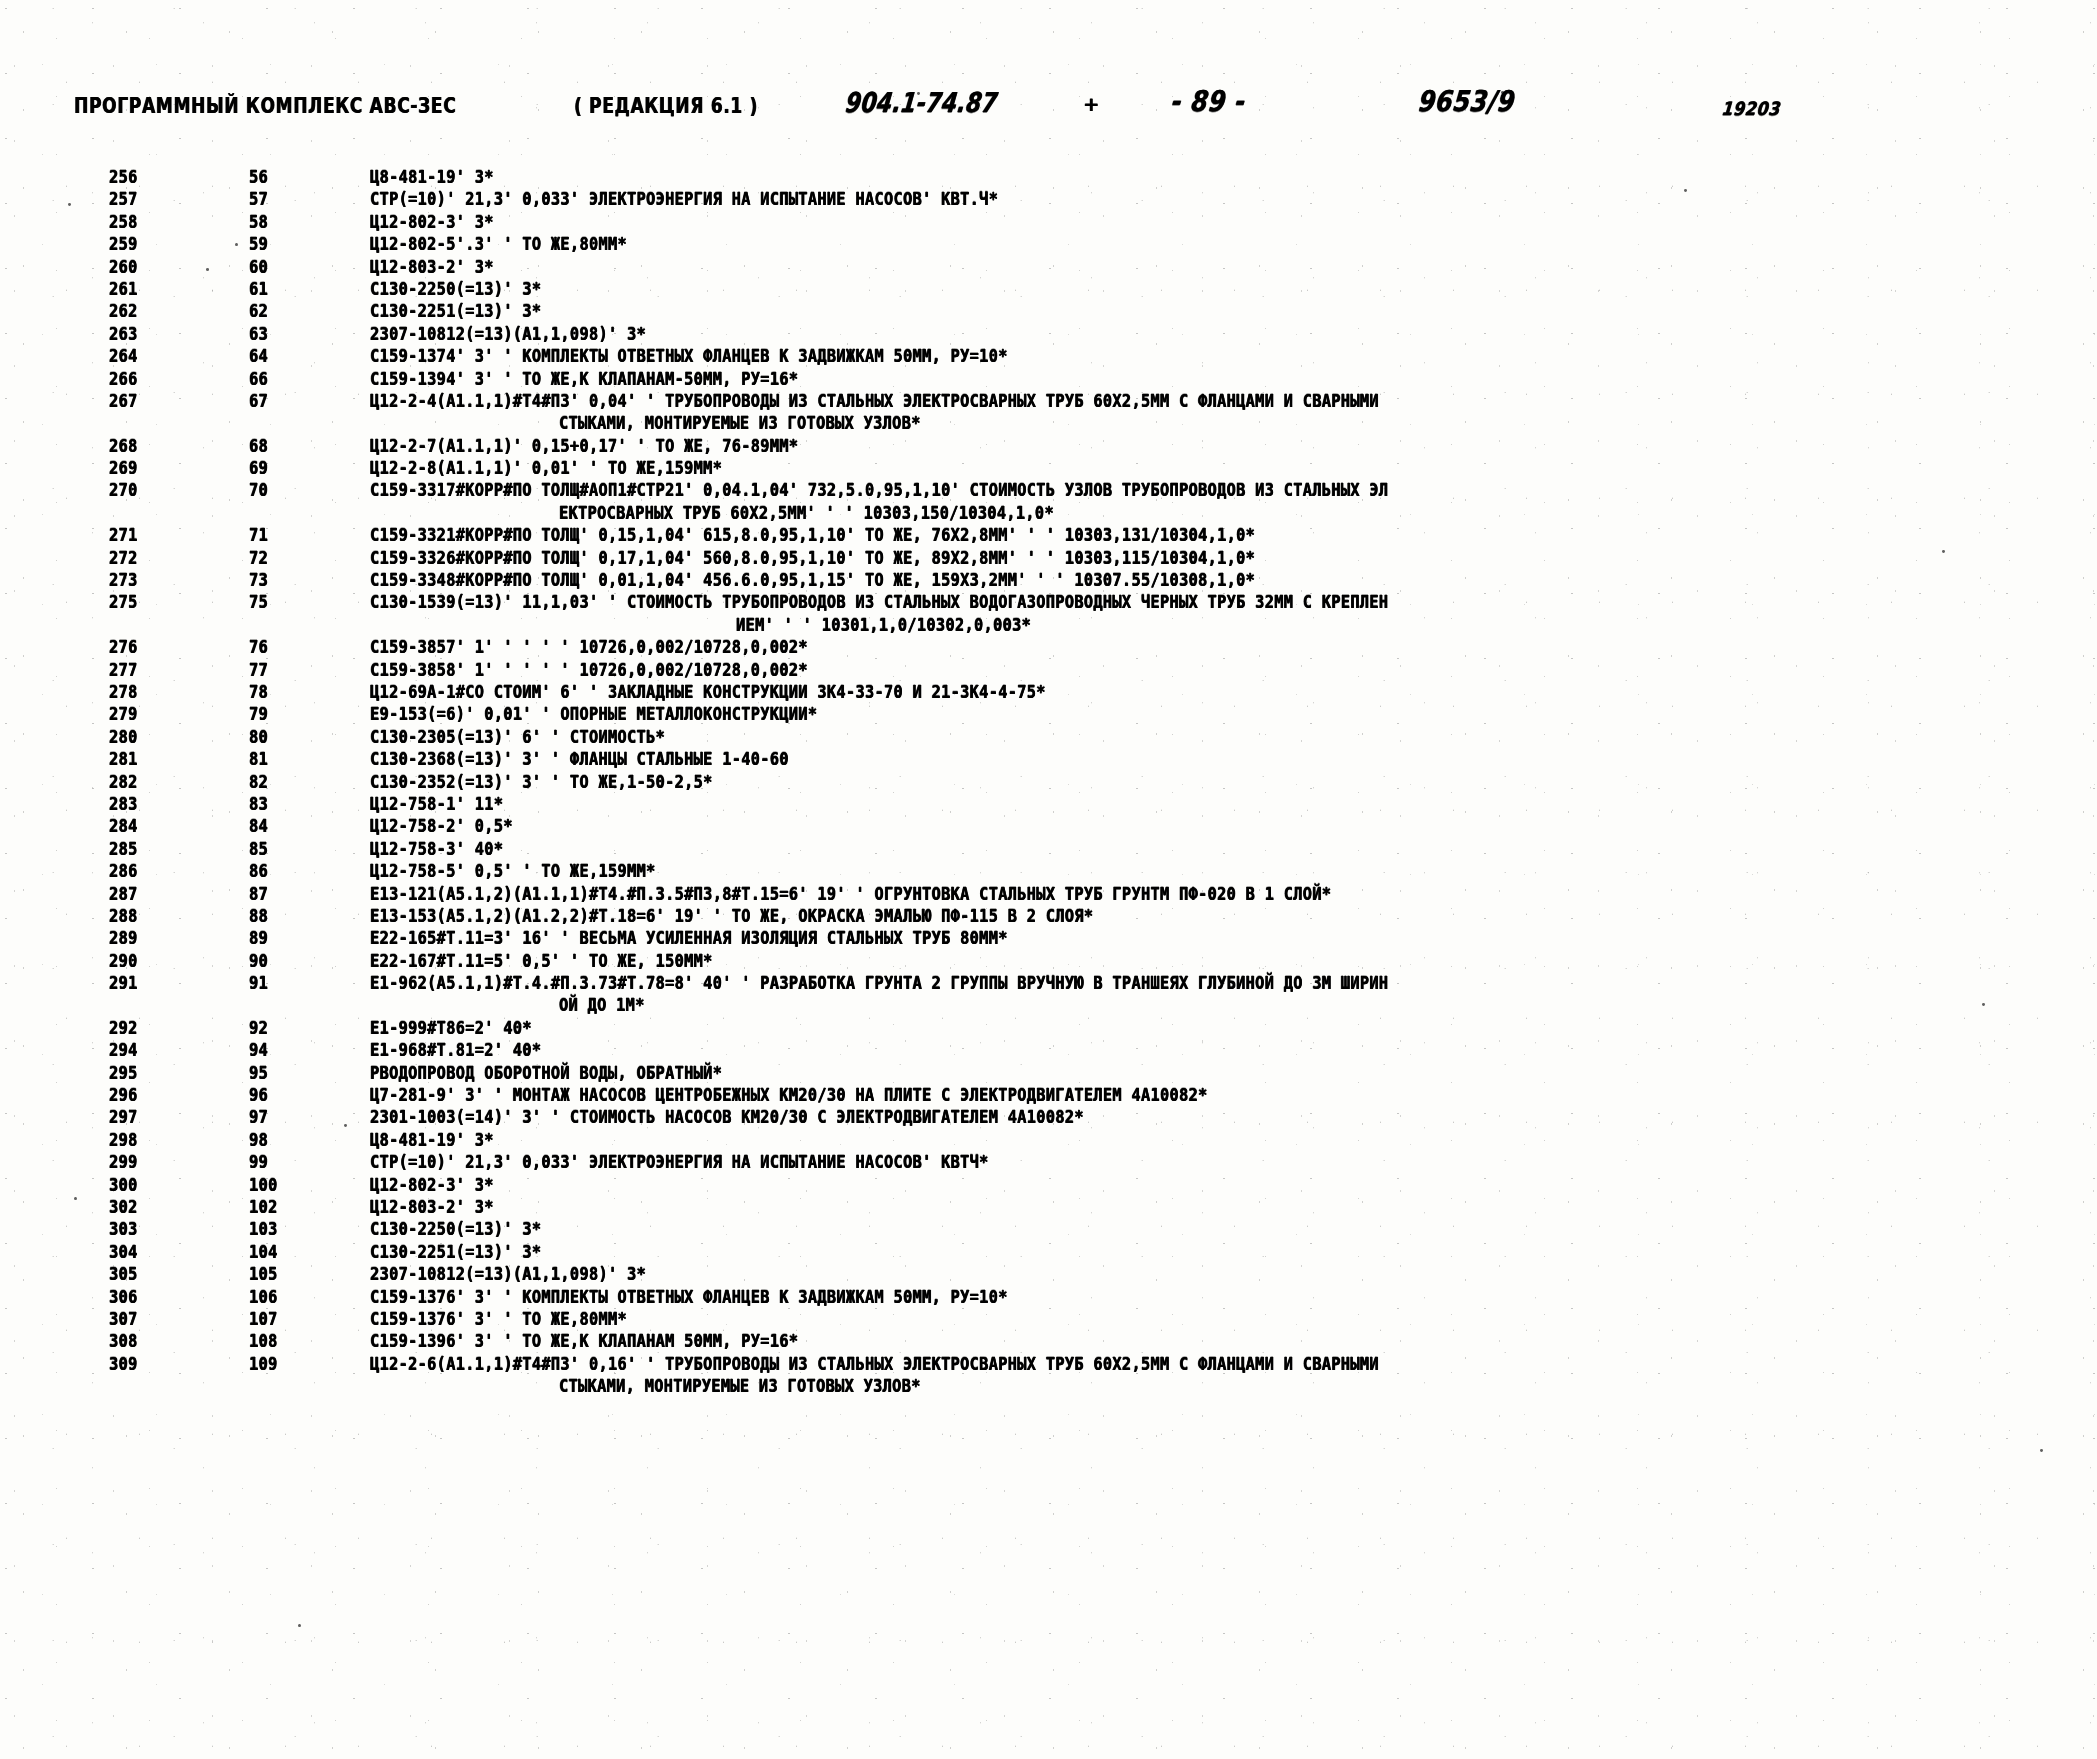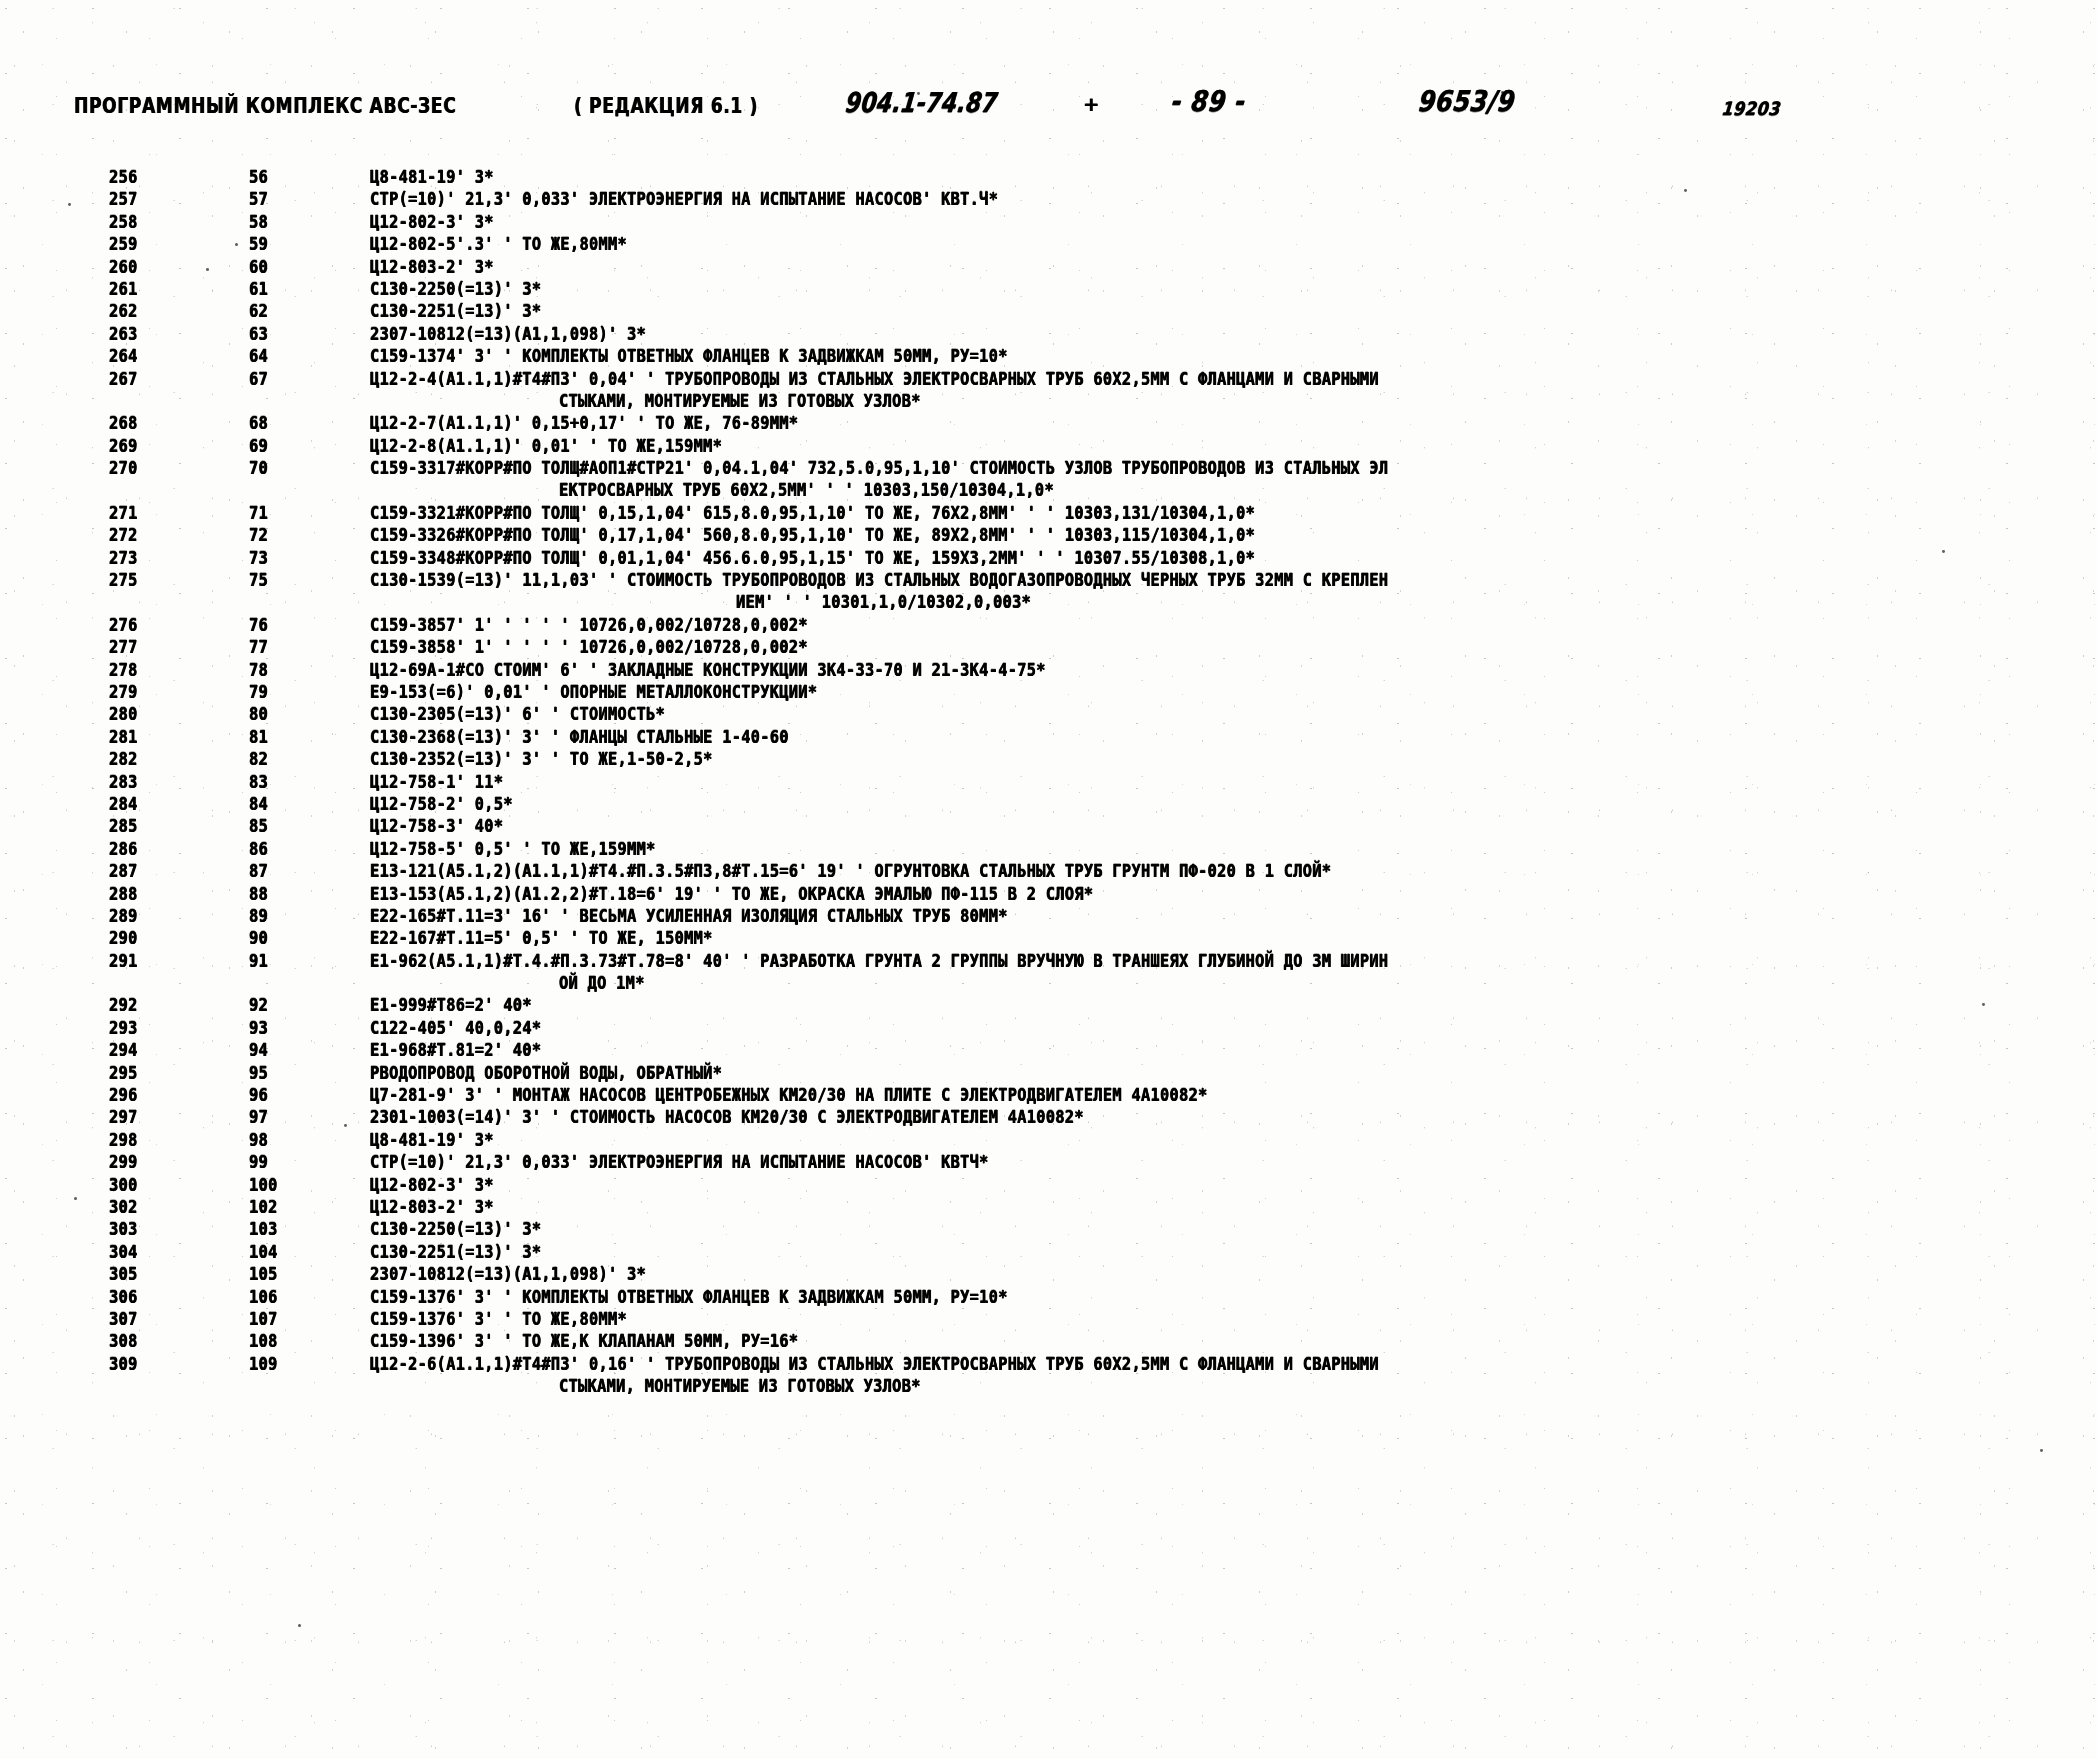--- a/index.html
+++ b/index.html
@@ -178,20 +178,25 @@
         <span class="cell c-lineno">263</span>
         <span class="cell c-seqno">63</span>
         <span class="cell c-text">2307-10812(=13)(А1,1,098)' 3*</span>
       </div>
       <div class="row">
         <span class="cell c-lineno">264</span>
         <span class="cell c-seqno">64</span>
         <span class="cell c-text">С159-1374' 3' ' КОМПЛЕКТЫ ОТВЕТНЫХ ФЛАНЦЕВ К ЗАДВИЖКАМ 50ММ, РУ=10*</span>
       </div>
       <div class="row">
+        <span class="cell c-lineno">266</span>
+        <span class="cell c-seqno">66</span>
+        <span class="cell c-text">С159-1394' 3' ' ТО ЖЕ,К КЛАПАНАМ-50ММ, РУ=16*</span>
+      </div>
+      <div class="row">
         <span class="cell c-lineno">267</span>
         <span class="cell c-seqno">67</span>
         <span class="cell c-text">Ц12-2-4(А1.1,1)#Т4#ПЗ' 0,04' ' ТРУБОПРОВОДЫ ИЗ СТАЛЬНЫХ ЭЛЕКТРОСВАРНЫХ ТРУБ 60Х2,5ММ С ФЛАНЦАМИ И СВАРНЫМИ</span>
       </div>
       <div class="row">
         <span class="cell c-cont" style="left: 559px;">СТЫКАМИ, МОНТИРУЕМЫЕ ИЗ ГОТОВЫХ УЗЛОВ*</span>
       </div>
       <div class="row">
         <span class="cell c-lineno">268</span>
         <span class="cell c-seqno">68</span>
@@ -313,25 +318,20 @@
         <span class="cell c-seqno">91</span>
         <span class="cell c-text">Е1-962(А5.1,1)#Т.4.#П.3.73#Т.78=8' 40' ' РАЗРАБОТКА ГРУНТА 2 ГРУППЫ ВРУЧНУЮ В ТРАНШЕЯХ ГЛУБИНОЙ ДО 3М ШИРИН</span>
       </div>
       <div class="row">
         <span class="cell c-cont" style="left: 559px;">ОЙ ДО 1М*</span>
       </div>
       <div class="row">
         <span class="cell c-lineno">292</span>
         <span class="cell c-seqno">92</span>
         <span class="cell c-text">Е1-999#Т86=2' 40*</span>
-      </div>
-      <div class="row">
-        <span class="cell c-lineno">293</span>
-        <span class="cell c-seqno">93</span>
-        <span class="cell c-text">С122-405' 40,0,24*</span>
       </div>
       <div class="row">
         <span class="cell c-lineno">294</span>
         <span class="cell c-seqno">94</span>
         <span class="cell c-text">Е1-968#Т.81=2' 40*</span>
       </div>
       <div class="row">
         <span class="cell c-lineno">295</span>
         <span class="cell c-seqno">95</span>
         <span class="cell c-text">РВОДОПРОВОД ОБОРОТНОЙ ВОДЫ, ОБРАТНЫЙ*</span>

